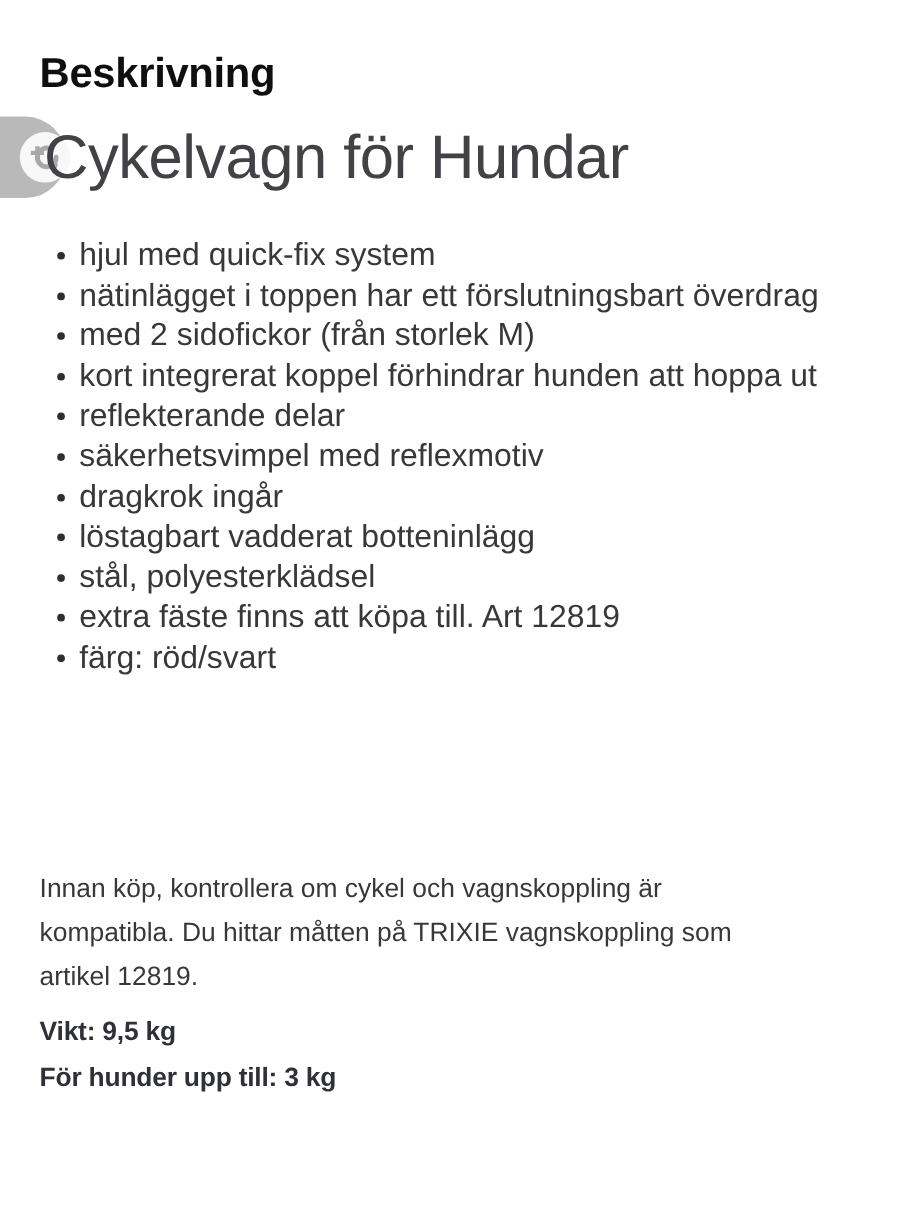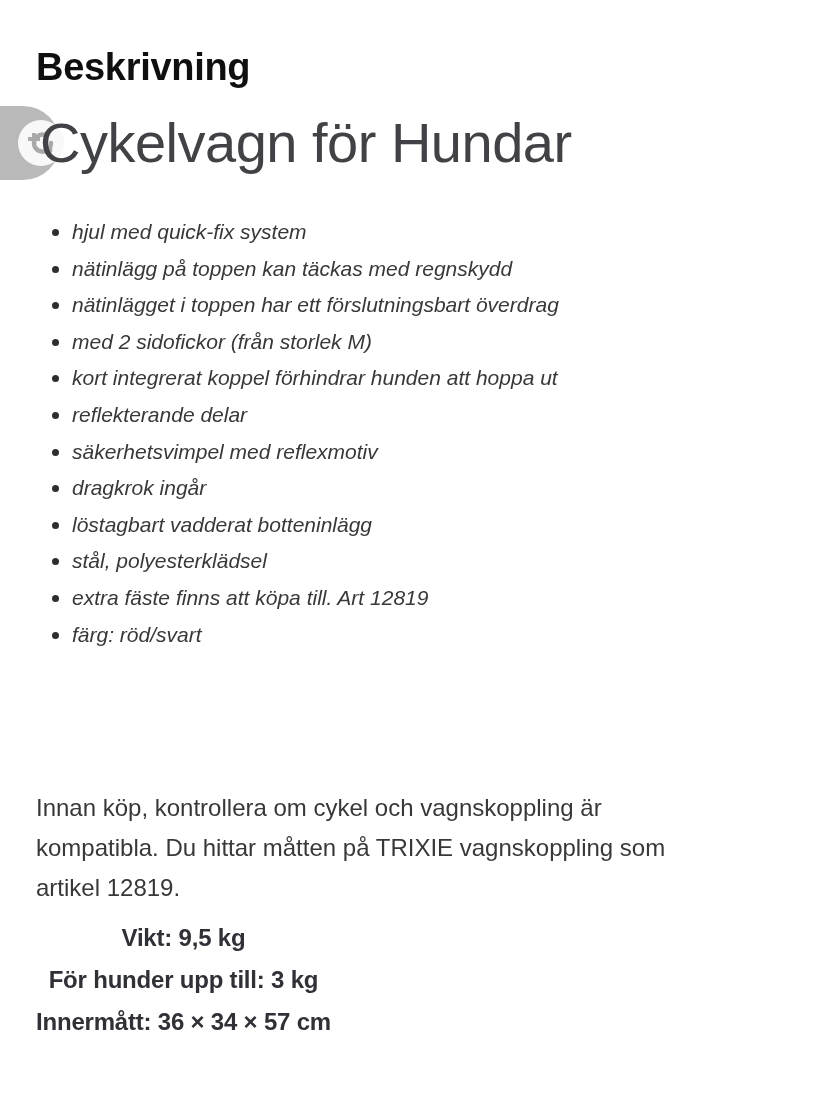--- a/index.html
+++ b/index.html
@@ -59,25 +59,24 @@
   }
 
   ul.features{
     position:absolute; left:36px; top:214px;
     width:720px;
     list-style:none;
   }
   ul.features li{
     position:relative;
     padding-left:36px;
-    font-size:21px;
+    font-size:29px;
     line-height:36.6px;
     color:var(--body-text);
     white-space:nowrap;
-    font-style:italic;
   }
   ul.features li::before{
     content:"";
     position:absolute;
     left:16px; top:15px;
     width:7px; height:7px;
     border-radius:50%;
     background:#2e2e2e;
   }
 
@@ -95,21 +94,20 @@
     position:absolute; left:36px; top:924px;
   }
   .spec-row{
     font-size:24px;
     font-weight:700;
     line-height:28px;
     margin-bottom:14px;
     color:var(--spec-text);
     letter-spacing:-0.2px;
     white-space:nowrap;
-    text-align:center;
   }
 </style>
 </head>
 <body>
 
 <button class="widget">
   <span class="widget-circle">
     <svg width="34" height="34" viewBox="0 0 34 34" aria-hidden="true">
       <path d="M8 7 h4 v4 h4 v4 h-4 v4 h-4 v-4 h-4 v-4 h4 z" fill="#a9a9a9"></path>
       <path d="M27 17 a8.5 8.5 0 1 1 -6 -8" fill="none" stroke="#a9a9a9" stroke-width="4.5" stroke-linecap="round"></path>
@@ -119,21 +117,20 @@
 </button>
 
 <div class="content">
 
   <h2 class="section-heading">Beskrivning</h2>
 
   <h1 class="product-title">Cykelvagn för Hundar</h1>
 
   <ul class="features">
     <li>hjul med quick-fix system</li>
-    <li>nätinlägg på toppen kan täckas med regnskydd</li>
     <li>nätinlägget i toppen har ett förslutningsbart överdrag</li>
     <li>med 2 sidofickor (från storlek M)</li>
     <li>kort integrerat koppel förhindrar hunden att hoppa ut</li>
     <li>reflekterande delar</li>
     <li>säkerhetsvimpel med reflexmotiv</li>
     <li>dragkrok ingår</li>
     <li>löstagbart vadderat botteninlägg</li>
     <li>stål, polyesterklädsel</li>
     <li>extra fäste finns att köpa till. Art 12819</li>
     <li>färg: röd/svart</li>
@@ -147,19 +144,15 @@
 
   <div class="specs">
     <div class="spec-row">
       <span>Vikt:</span>
       <span>9,5 kg</span>
     </div>
     <div class="spec-row">
       <span>För hunder upp till:</span>
       <span>3 kg</span>
     </div>
-    <div class="spec-row">
-      <span>Innermått:</span>
-      <span>36 × 34 × 57 cm</span>
-    </div>
   </div>
 
 </div>
 
 </body></html>

